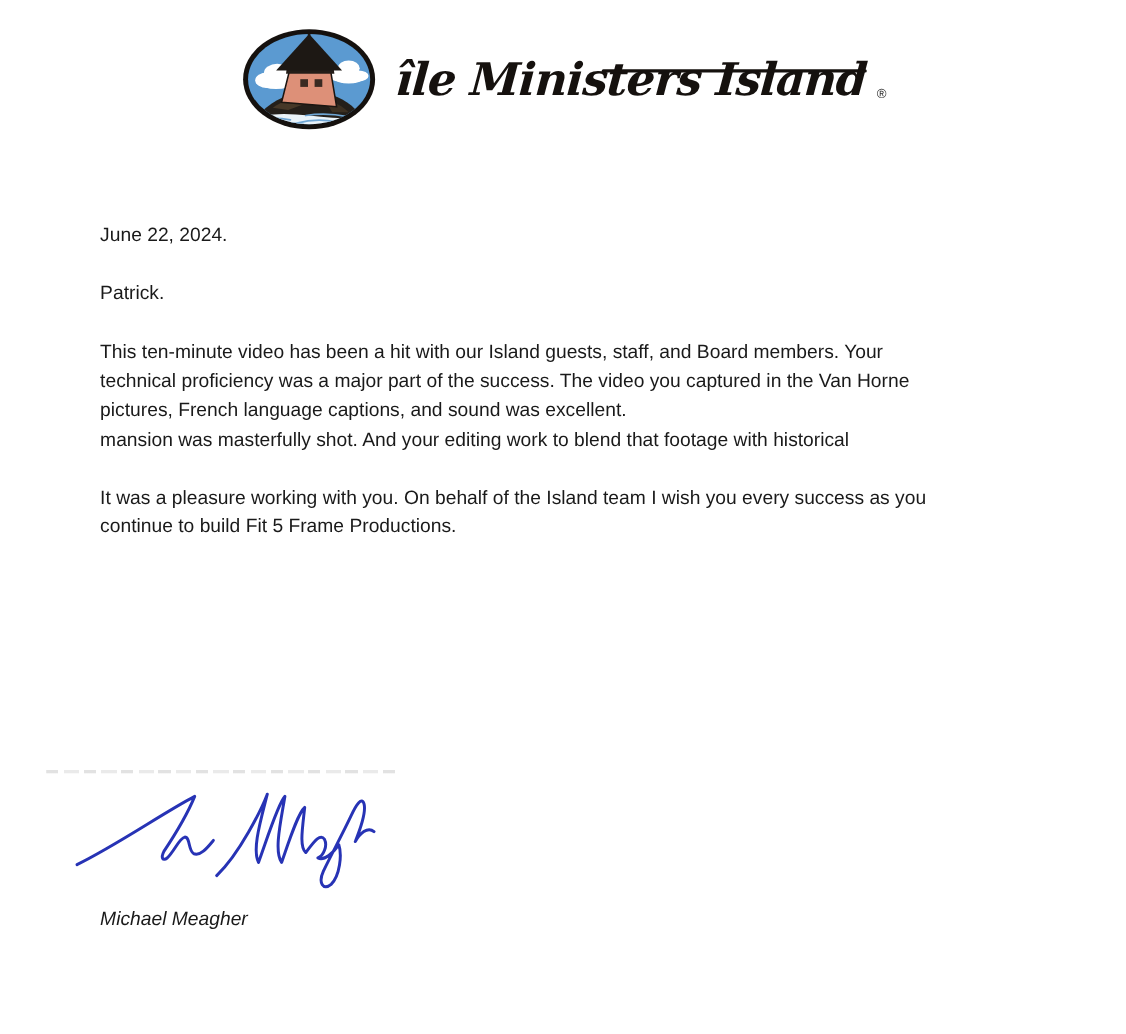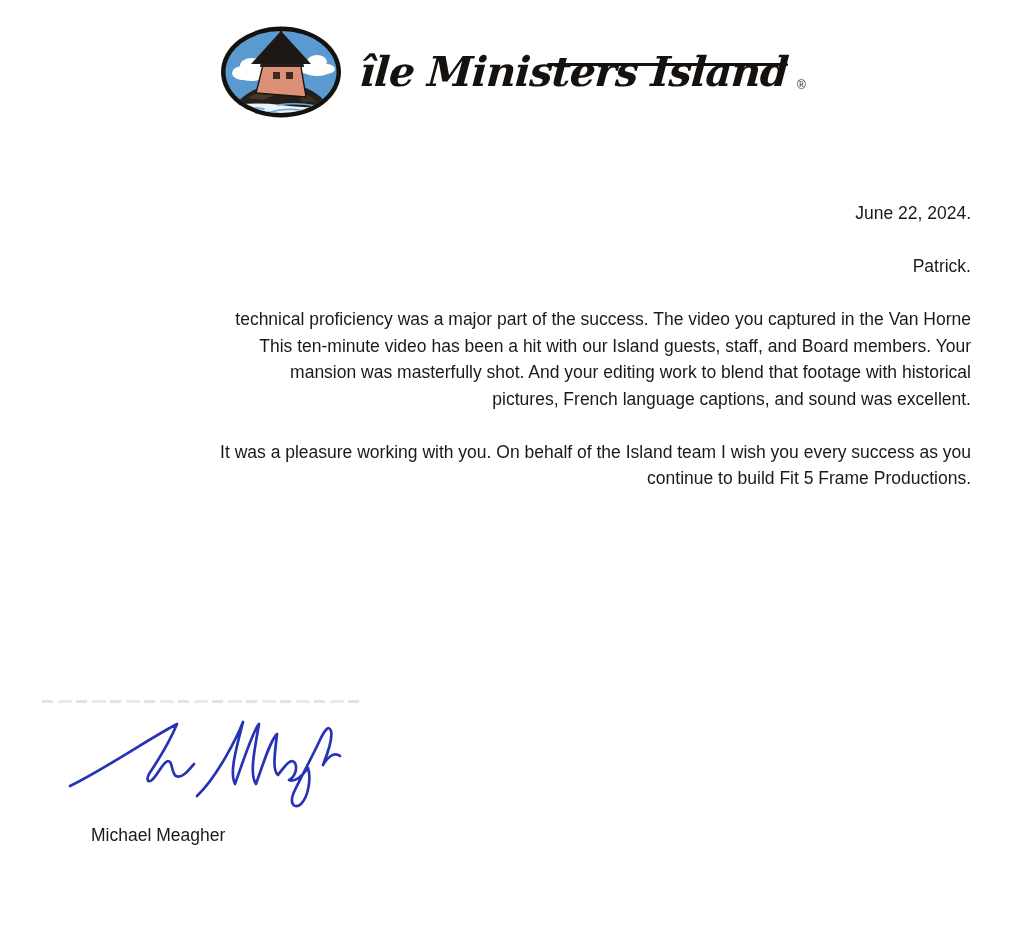--- a/index.html
+++ b/index.html
@@ -62,21 +62,21 @@
 
   
   .letter {
     position: absolute;
     left: 91px;
     top: 200px;
     width: 880px;
     font-size: 17.5px;
     line-height: 26.5px;
   }
-  .para { margin: 0 0 26.5px 0; text-align: right; }
+  .para { margin: 0 0 26.5px 0; }
   .line { white-space: nowrap; }
 
   
   .scan-artifact {
     position: absolute;
     left: 42px;
     top: 700px;
     width: 318px;
     height: 3px;
     opacity: 0.75;
@@ -93,20 +93,21 @@
     top: 702px;
     width: 295px;
     height: 112px;
   }
   .signer {
     position: absolute;
     left: 91px;
     top: 822px;
     font-size: 17.5px;
     line-height: 26.5px;
+    font-style: italic;
   }
 </style>
 </head>
 <body>
 
 <div class="page">
 
   <header class="letterhead">
     <svg class="emblem" width="126" height="96" viewBox="0 0 126 96" aria-hidden="true">
       <defs>
@@ -162,24 +163,24 @@
       <span class="registered">®</span>
     </div>
   </header>
 
   <main class="letter">
     <p class="para">June 22, 2024.</p>
     <p class="para">Patrick.</p>
 
 
     <div class="para">
+      <div class="line">This ten-minute video has been a hit with our Island guests, staff, and Board members. Your</div>
       <div class="line">technical proficiency was a major part of the success. The video you captured in the Van Horne</div>
-      <div class="line">This ten-minute video has been a hit with our Island guests, staff, and Board members. Your</div>
+      <div class="line">pictures, French language captions, and sound was excellent.</div>
       <div class="line">mansion was masterfully shot. And your editing work to blend that footage with historical</div>
-      <div class="line">pictures, French language captions, and sound was excellent.</div>
     </div>
 
 
     <div class="para">
       <div class="line">It was a pleasure working with you. On behalf of the Island team I wish you every success as you</div>
       <div class="line">continue to build Fit 5 Frame Productions.</div>
     </div>
 
   </main>
 

